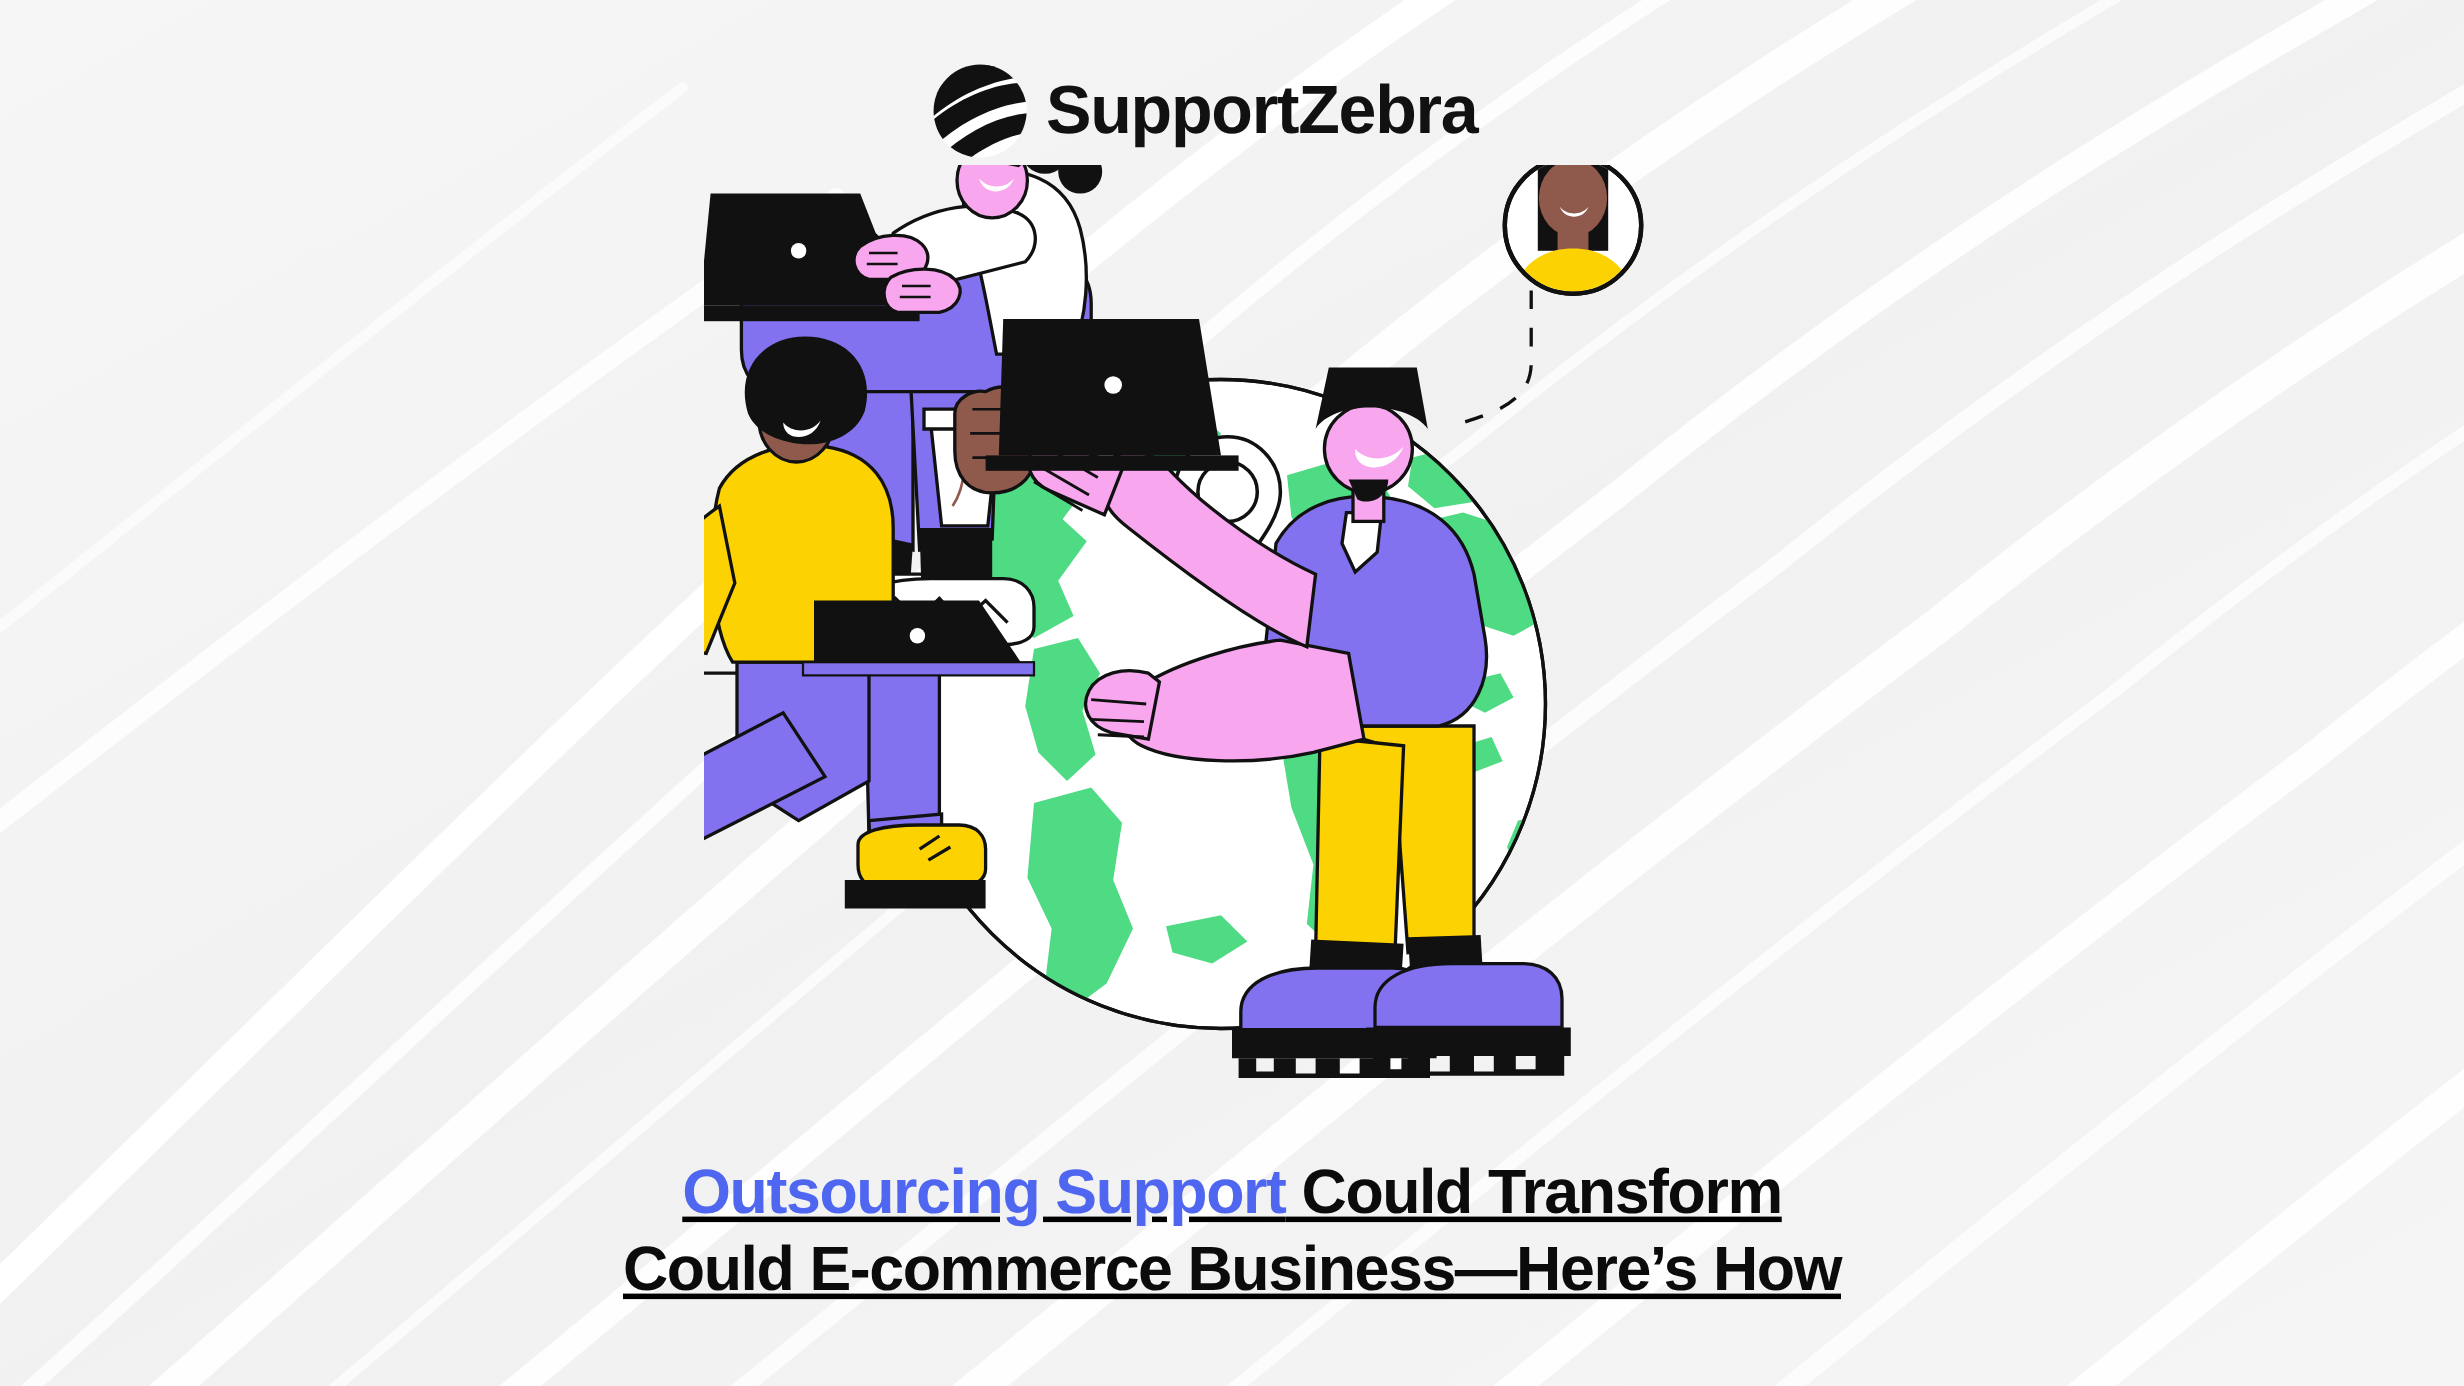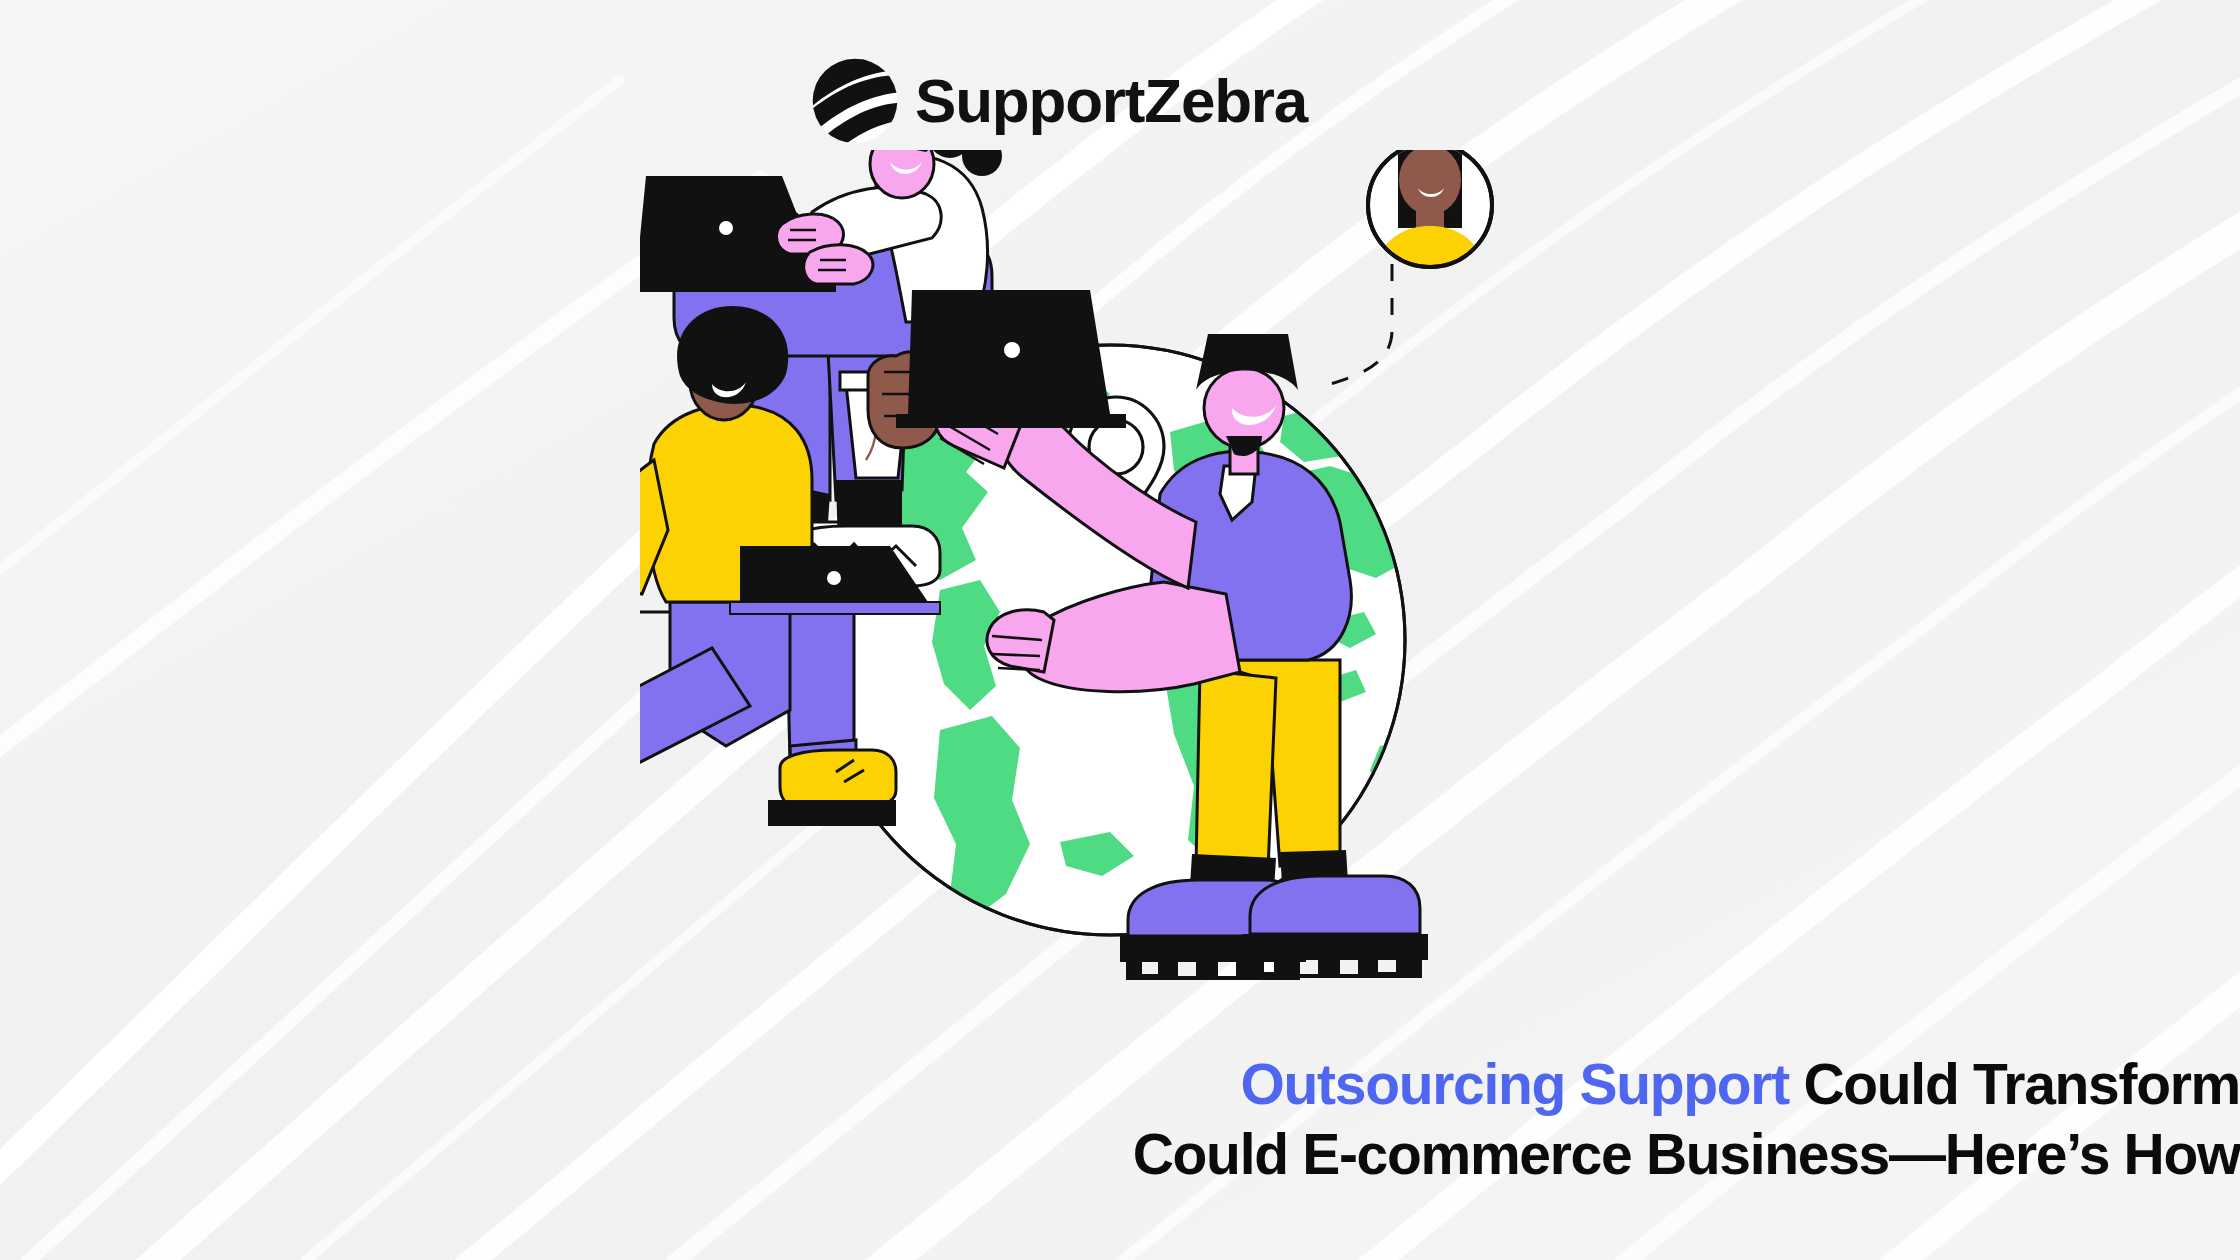--- a/index.html
+++ b/index.html
@@ -18,21 +18,21 @@
     background: #f4f4f4;
   }
   #bg-layer {
     position: absolute;
     inset: 0;
     width: 100%;
     height: 100%;
   }
   #logo-block {
     position: absolute;
-    left: 809px;
+    left: 845px;
     top: 55px;
     display: flex;
     align-items: center;
     gap: 14px;
     z-index: 6;
   }
   #logo-mark {
     width: 92px;
     height: 92px;
     flex: 0 0 auto;
@@ -51,22 +51,23 @@
     top: 150px;
     width: 920px;
     height: 900px;
     z-index: 4;
   }
   #headline {
     position: absolute;
     left: 0;
     right: 0;
     top: 1050px;
-    text-align: right;
+    text-align: center;
     z-index: 7;
+    text-decoration: underline;
   }
   .hl-line {
     font-size: 57px;
     font-weight: 700;
     color: #0b0b0b;
     letter-spacing: -1.3px;
     line-height: 1.22;
     white-space: nowrap;
   }
   .hl-accent {

